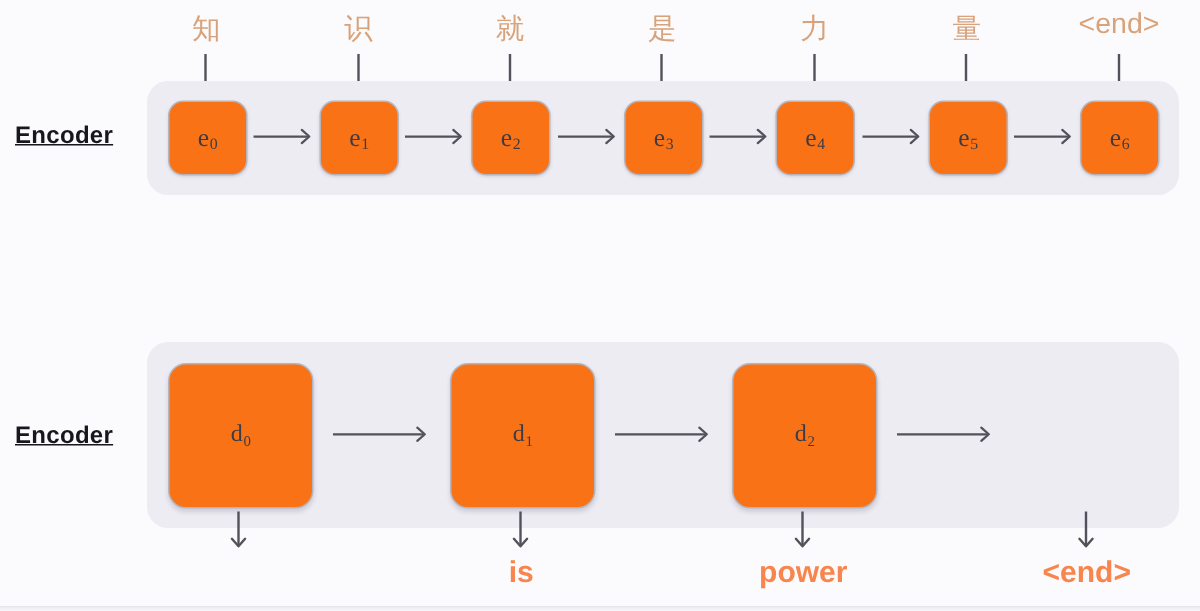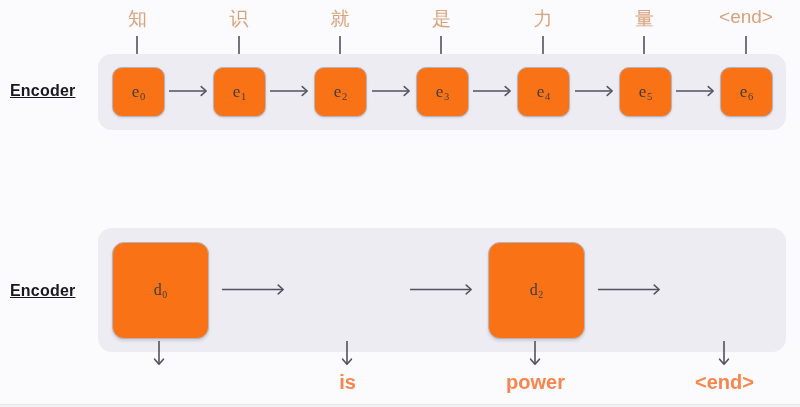--- a/index.html
+++ b/index.html
@@ -226,20 +226,23 @@
         <path d="M33.2 1.6 L38.2 6 L33.2 10.4" stroke="currentColor" stroke-width="1.5" fill="none" stroke-linecap="round" stroke-linejoin="round"></path>
       </svg>
     </span>
 
   <div class="strip dec-strip"></div>
   <div class="row-label" style="top:282px">Encoder</div>
 
   <div class="cell dbox" style="left:112px">
       <span><span>d</span><span class="sub">0</span></span>
     </div>
+  <div class="cell dbox" style="left:300px">
+      <span><span>d</span><span class="sub">1</span></span>
+    </div>
   <div class="cell dbox" style="left:488px">
       <span><span>d</span><span class="sub">2</span></span>
     </div>
 
   <span class="arrow" style="left:221px;top:283px">
       <svg width="64" height="13" viewBox="0 0 64 13">
         <path d="M1 6.5 H61.5" stroke="currentColor" stroke-width="1.5" fill="none"></path>
         <path d="M57.2 2.1 L62.2 6.5 L57.2 10.9" stroke="currentColor" stroke-width="1.5" fill="none" stroke-linecap="round" stroke-linejoin="round"></path>
       </svg>
     </span>

